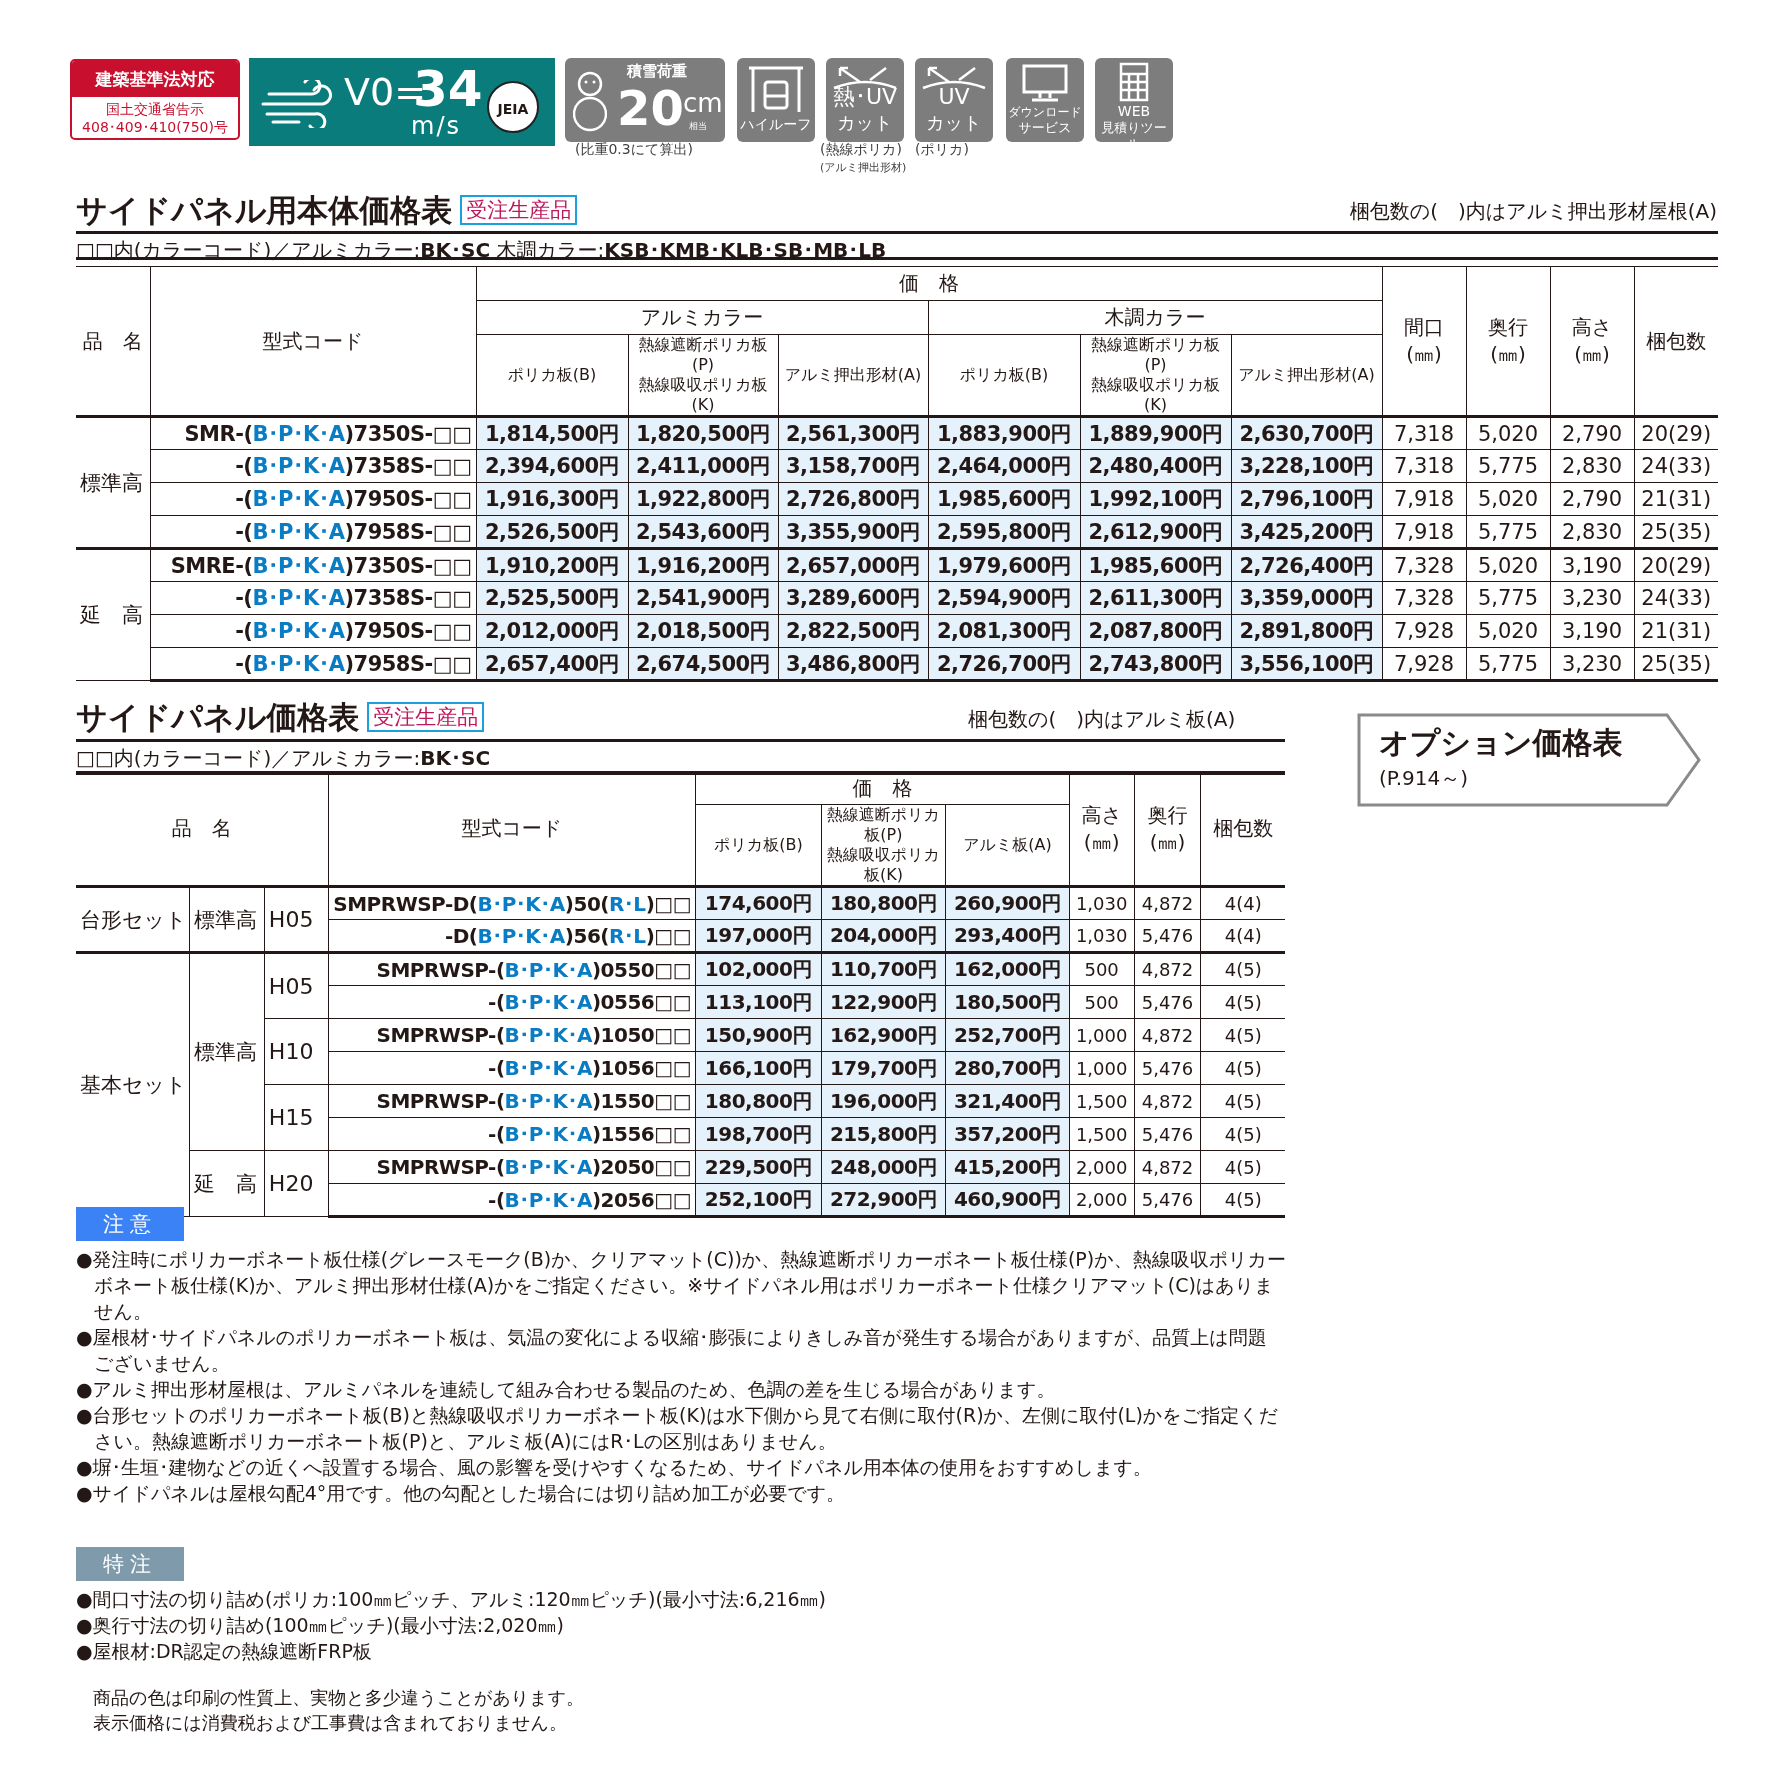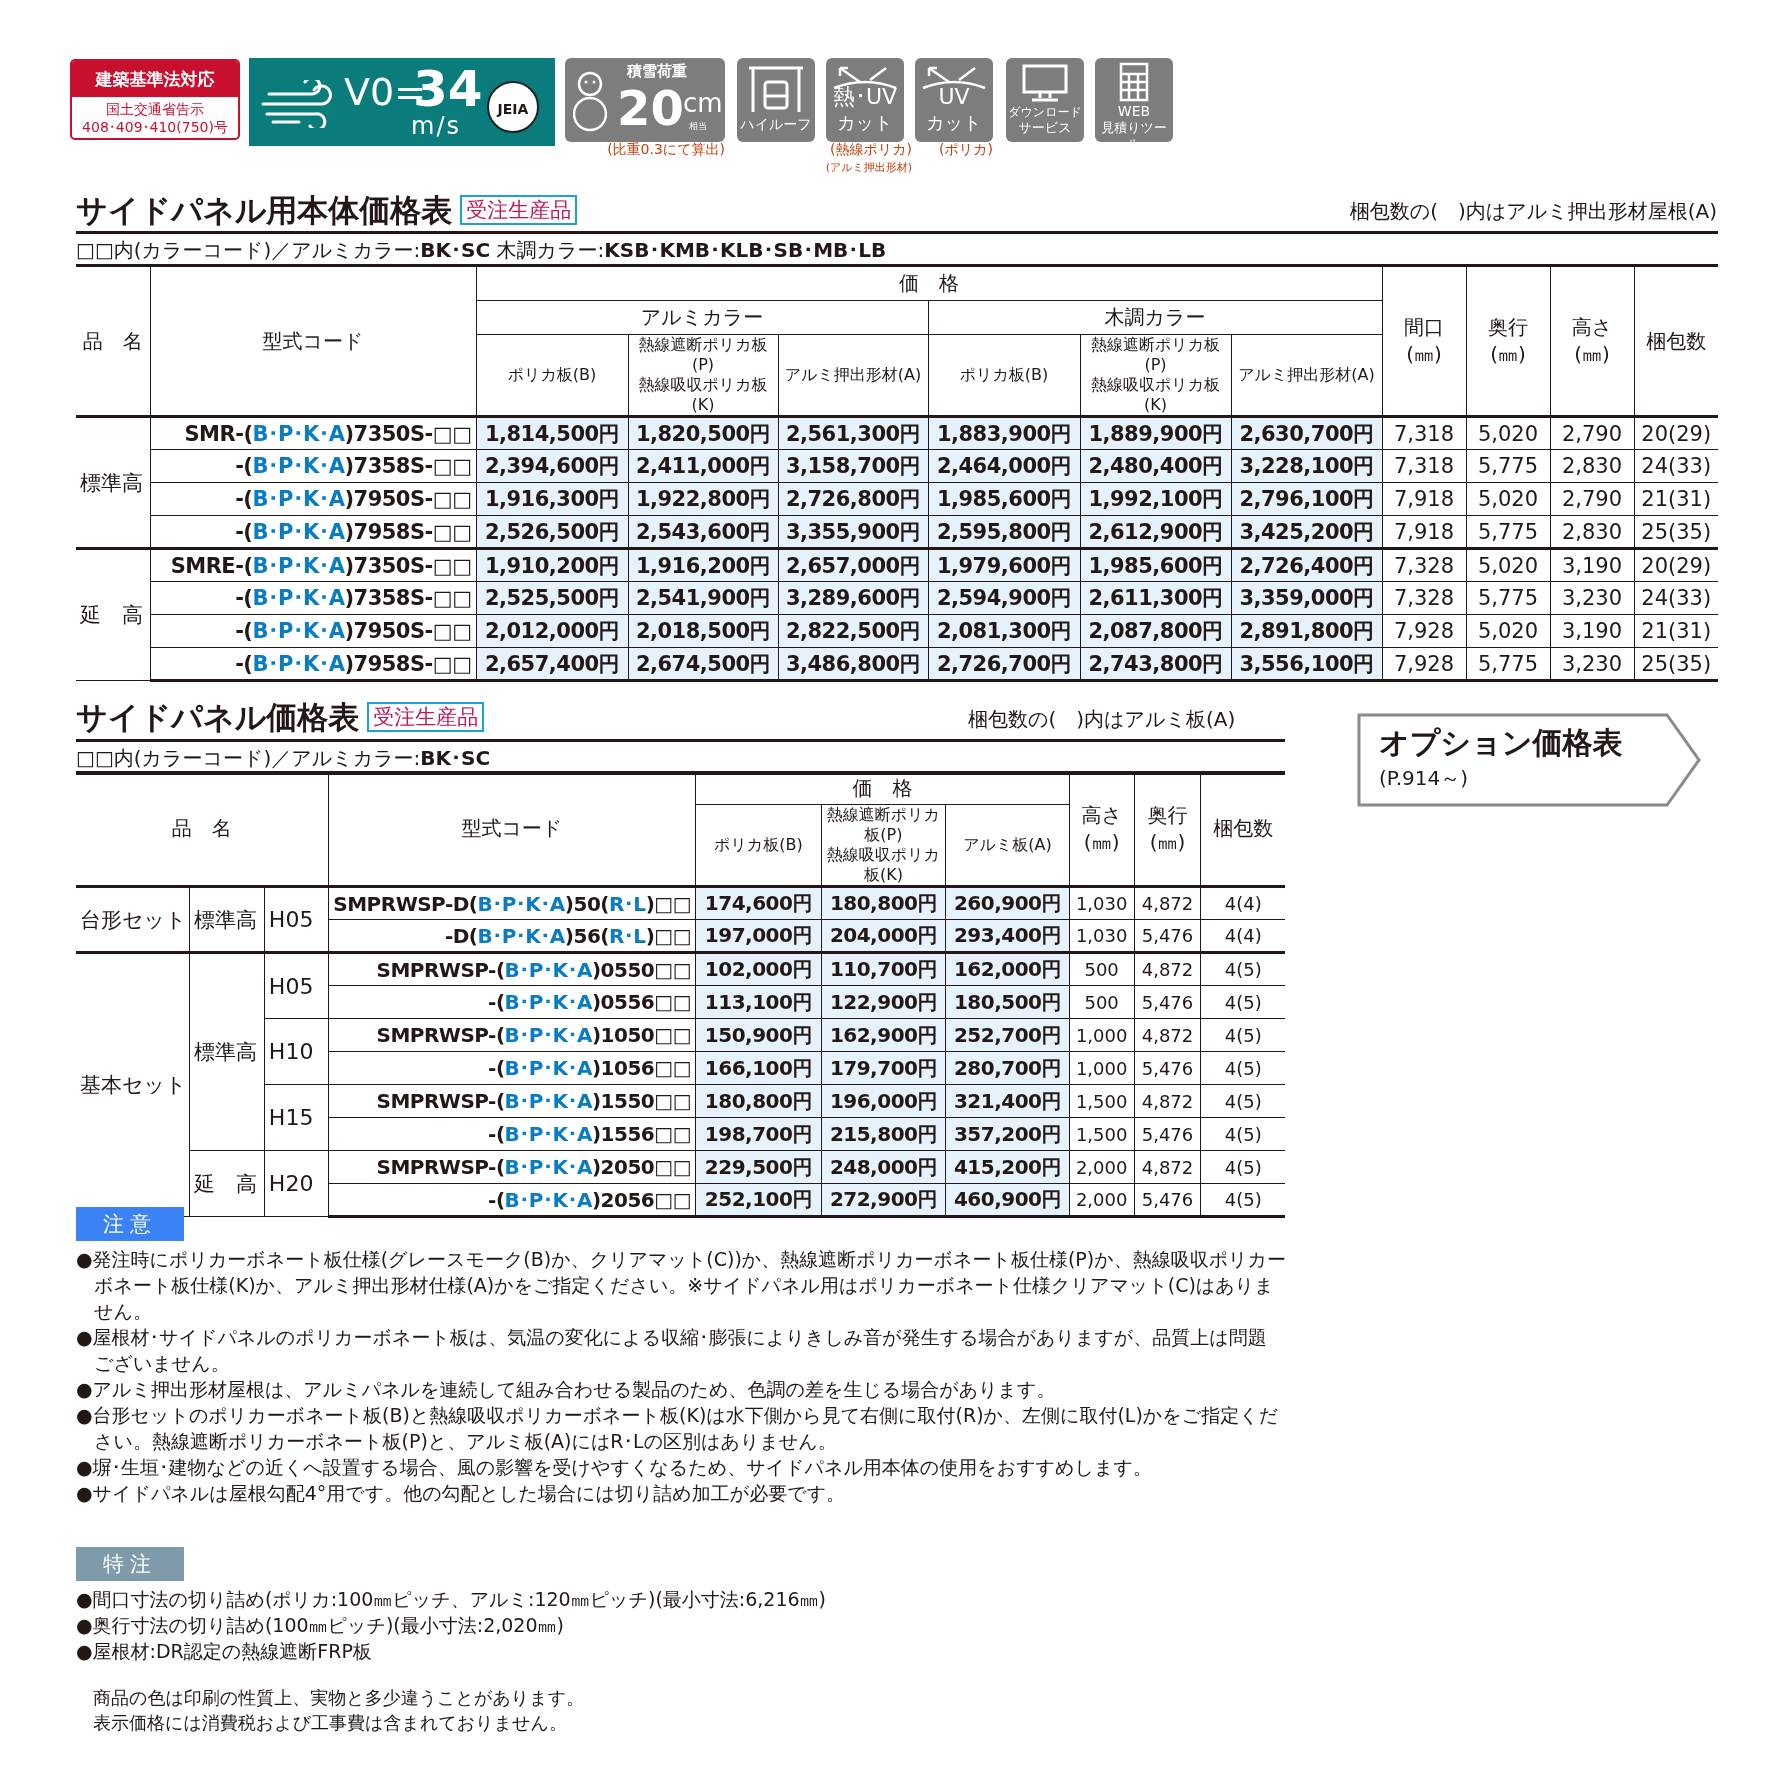--- a/index.html
+++ b/index.html
@@ -9,21 +9,21 @@
   
   .badge-law { left: 70px; top: 59px; width: 170px; height: 81px; border: 2px solid #c8102e; border-radius: 5px; overflow: hidden; background: #fff; }
   .badge-law .top { background: #c8102e; color: #fff; font-weight: bold; font-size: 17px; text-align: center; height: 36px; line-height: 36px; }
   .badge-law .bot { color: #c8102e; font-size: 14px; text-align: center; line-height: 18px; padding-top: 3px; }
   .badge-wind { left: 249px; top: 58px; width: 306px; height: 88px; background: #0b7c7c; border-radius: 0; color: #fff; }
   .badge-wind .v0 { position: absolute; left: 95px; top: 12px; font-size: 38px; }
   .badge-wind .num { position: absolute; left: 164px; top: 2px; font-size: 50px; font-weight: bold; }
   .badge-wind .unit { position: absolute; left: 162px; top: 54px; font-size: 24px; letter-spacing: 2px; }
   .badge-wind .jeia { position: absolute; left: 238px; top: 23px; width: 52px; height: 52px; border-radius: 50%; background: #fff; color: #231815; font-size: 14px; font-weight: bold; text-align: center; line-height: 52px; border: 2px solid #222; }
   .icon-grey { background: #7d7d7d; border-radius: 6px; color: #fff; text-align: center; position: absolute; }
-  .cap { position: absolute; font-size: 14px; color: #c2410c; text-align: right; }
+  .cap { position: absolute; font-size: 14px; color: #404040; text-align: left; }
   .cap-s { font-size: 11px; }
   
   .h-title { font-size: 31px; font-weight: bold; letter-spacing: 0px; margin-top: 36px; }
   .tag { display: inline-block; border: 2px solid #1aa0dc; color: #be185d; font-size: 21px; padding: 0 4px; line-height: 26px; vertical-align: 4px; margin-left: 8px; font-weight: normal; }
   .note-right { font-size: 20px; }
   .colorline { font-size: 20px; border-top: 3px solid #231815; border-bottom: 3px solid #231815; }
   .colorline b { font-weight: bold; }
   table { border-collapse: collapse; position: absolute; }
   td, th { border: 1px solid #231815; font-weight: normal; }
   th { font-size: 20px; text-align: center; }
@@ -147,21 +147,21 @@
       </g>
   </svg>
   <span class="abs" style="left:0;top:44px;width:78px;font-size:14px;line-height:18px">WEB</span>
   <span class="abs" style="left:0;top:62px;width:78px;font-size:13px;line-height:16px">見積りツール</span>
 </div>
 
 <div class="abs" style="left:76px;top:190px;">
   <span class="h-title">サイドパネル用本体価格表</span><span class="tag">受注生産品</span>
 </div>
 <div class="abs note-right" style="right:72px;top:198px;">梱包数の(　)内はアルミ押出形材屋根(A)</div>
-<div class="abs colorline" style="left:76px;top:231px;width:1642px;height:36px;line-height:32px;">
+<div class="abs colorline" style="left:76px;top:231px;width:1642px;height:29px;line-height:32px;">
   <span>□□内(カラーコード)／アルミカラー:</span><b>BK･SC</b><span> 木調カラー:</span><b>KSB･KMB･KLB･SB･MB･LB</b>
 </div>
 
 <table class="noside t1" style="left:76px;top:266px;width:1642px;">
   <colgroup>
     <col style="width:74px">
       <col style="width:326px">
       <col style="width:152px">
       <col style="width:150px">
       <col style="width:150px">

